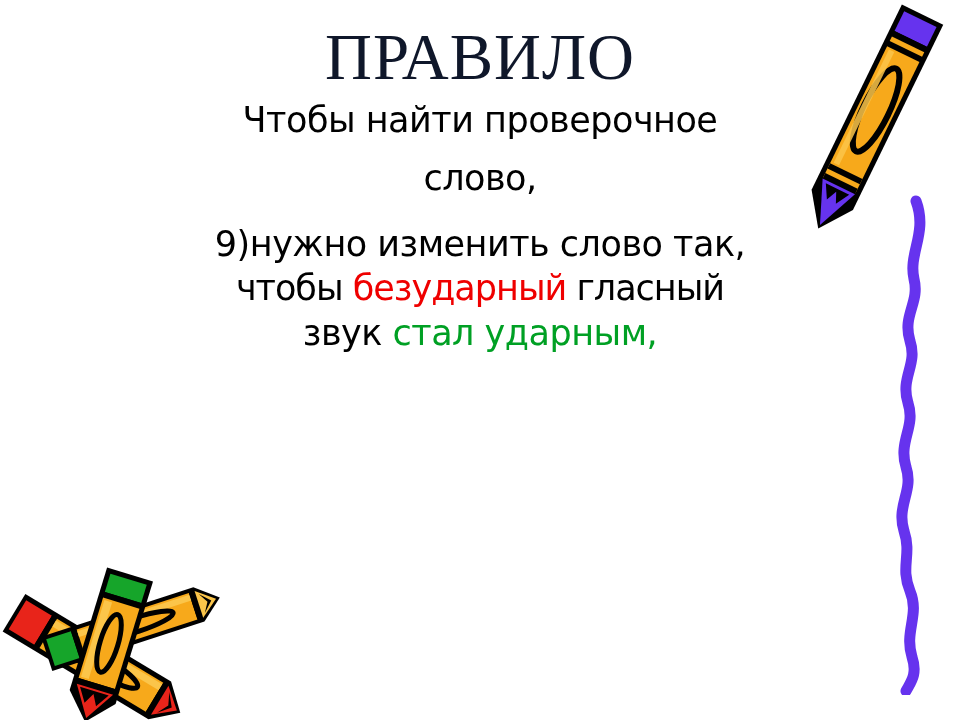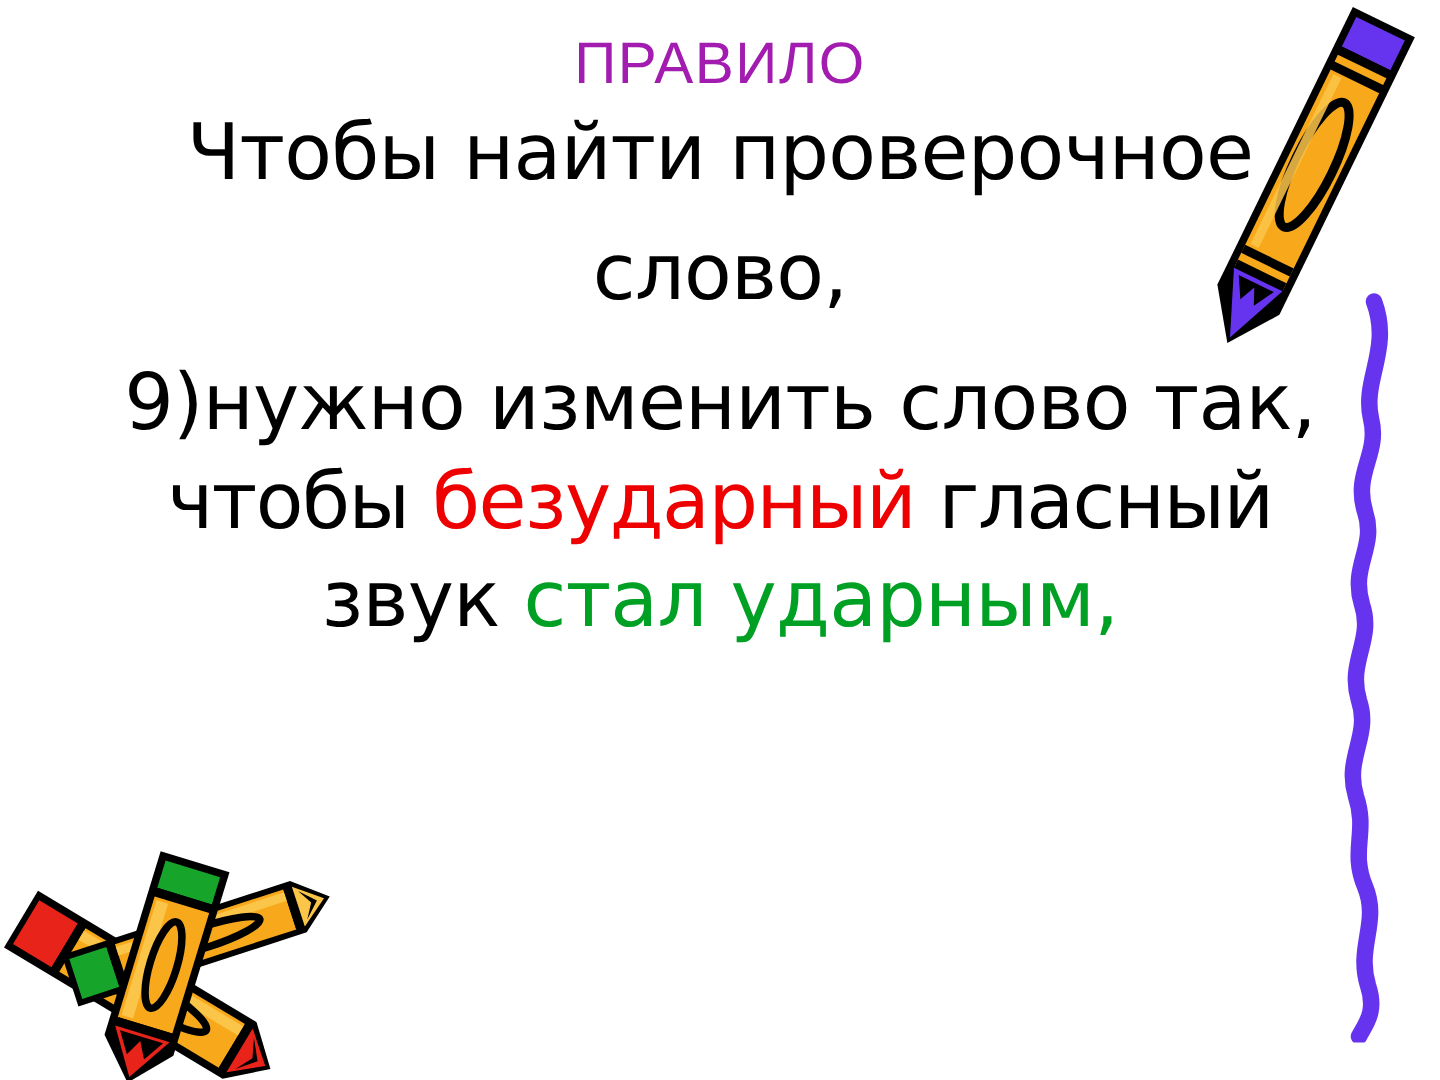--- a/index.html
+++ b/index.html
@@ -21,33 +21,33 @@
 
   
   #text-block {
     position: absolute;
     left: 30px;
     top: 22px;
     width: 900px;
     text-align: center;
   }
   .slide-title {
-    color: #a21caf;
-    font-family: Liberation Sans, sans-serif;
-    font-size: 39px;
+    color: #0f172a;
+    font-family: Liberation Serif, serif;
+    font-size: 65px;
     line-height: 1.08;
     font-weight: 400;
     letter-spacing: 1px;
     margin: 0 0 6px 0;
     white-space: nowrap;
   }
   .body-line {
     color: #000000;
     font-family: "DejaVu Sans", sans-serif;
-    font-size: 52px;
+    font-size: 35px;
     line-height: 1.26;
     font-weight: 400;
     letter-spacing: -0.5px;
     white-space: nowrap;
   }
   .body-line.line-2 { margin-top: 14px; }
   .body-line.line-3 { margin-top: 22px; }
   .body-line.line-4 { margin-top: 0px; letter-spacing: -1px; }
   .body-line.line-5 { margin-top: 0px; }
   .w-red   { color: #ef0000; }

